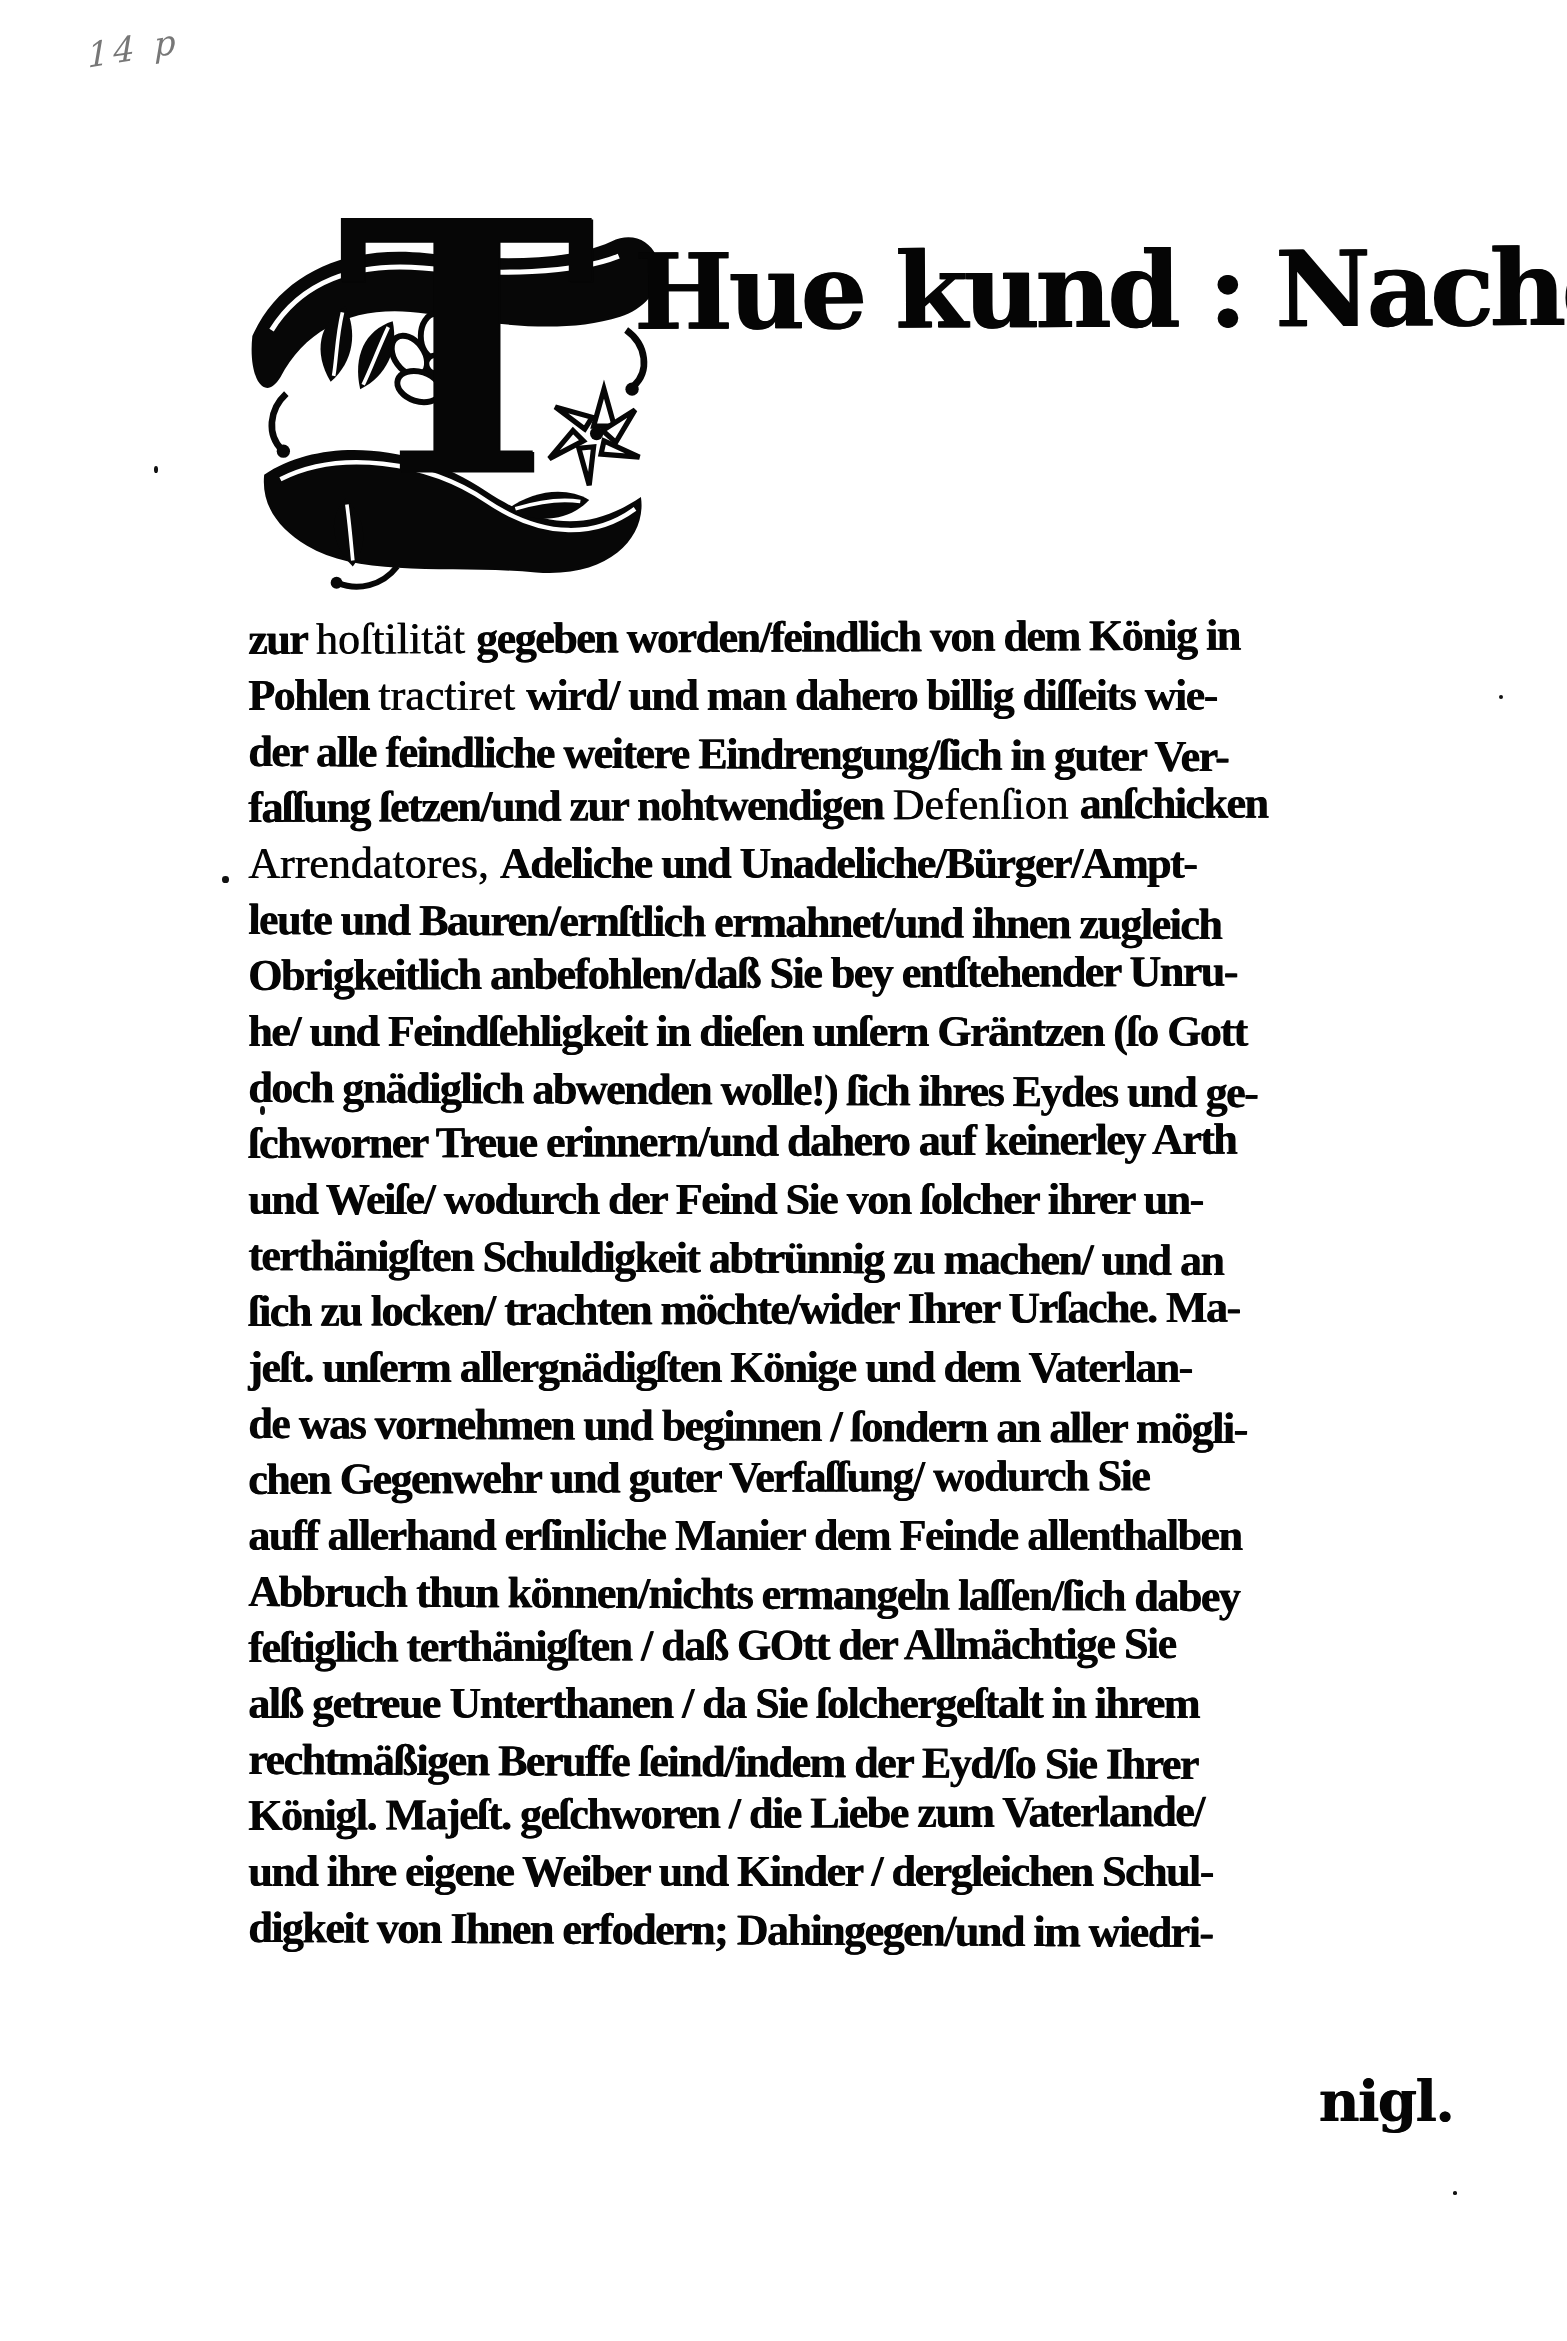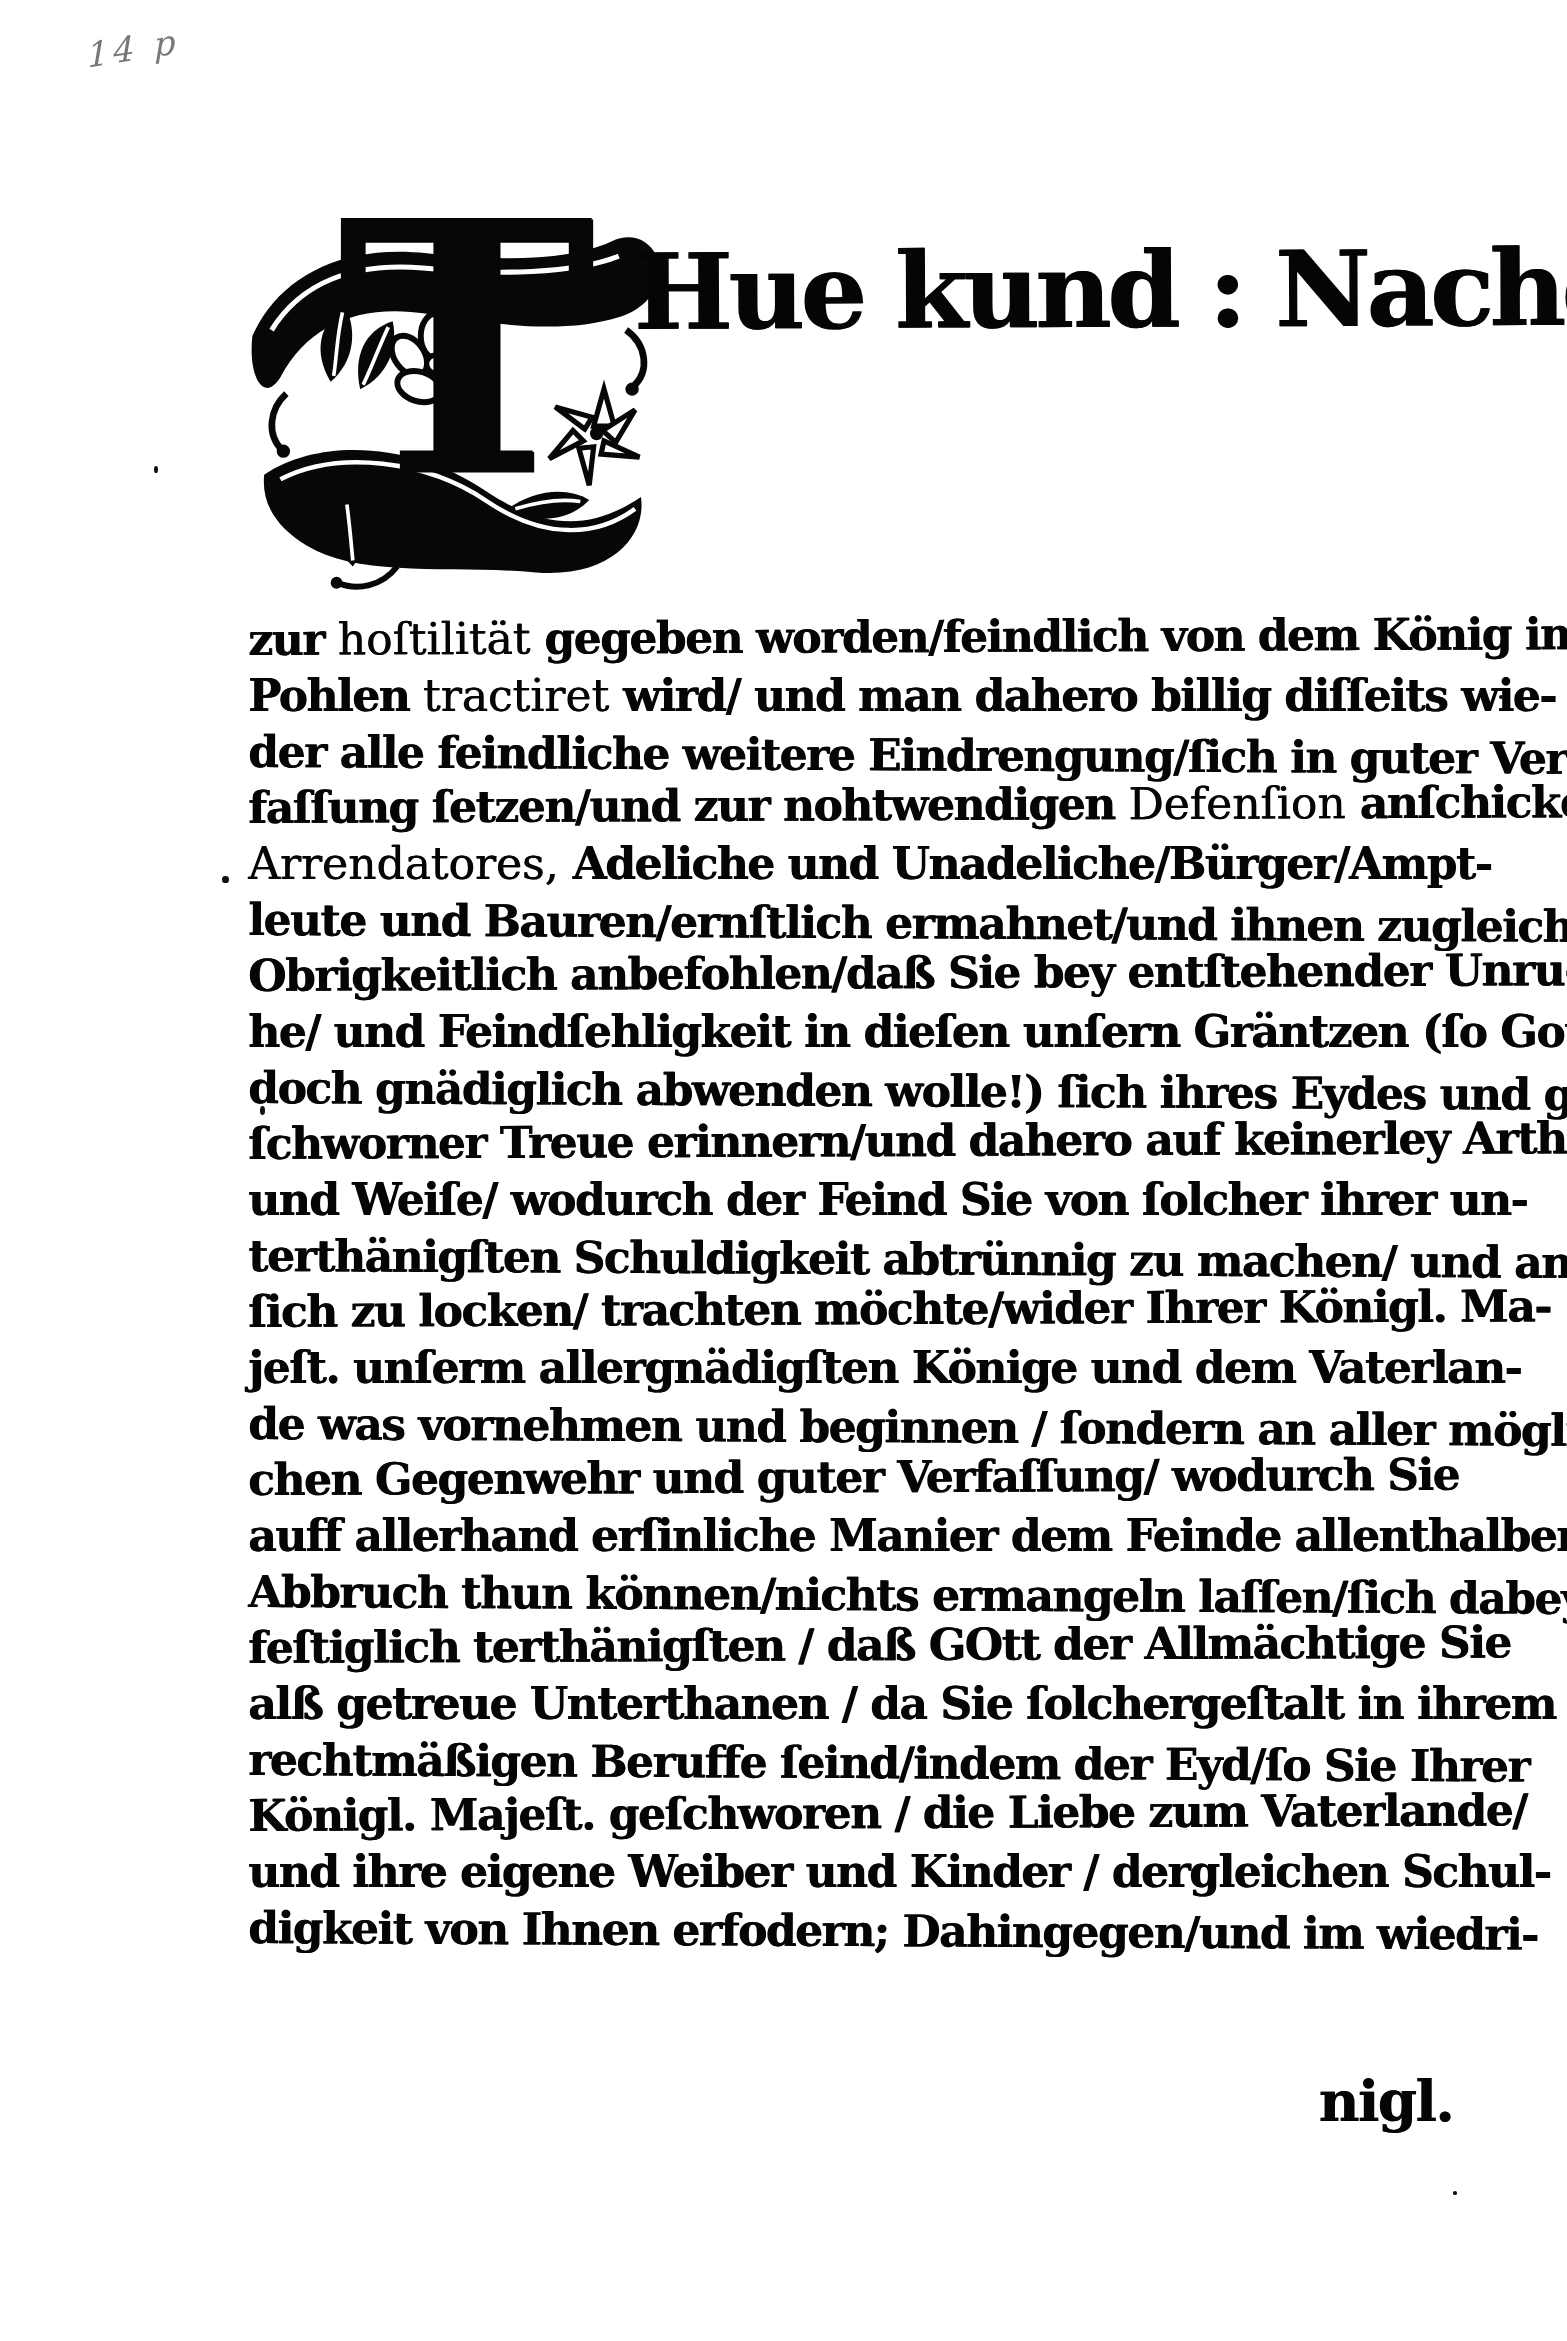--- a/index.html
+++ b/index.html
@@ -44,21 +44,21 @@
   .opening{
     position:absolute;left:628px;top:398px;width:858px;
   }
   .opening .line{
     font-size:45px;line-height:54px;
     letter-spacing:-1.8px;white-space:nowrap;
     text-shadow:0.7px 0 0 #060606;
   }
   
   .body{
-    position:absolute;left:248px;top:612px;width:1205px;
+    position:absolute;left:248px;top:612px;width:1205px;font-family:Liberation Serif, serif;
   }
   .body .line{
     font-size:44px;line-height:56px;
     letter-spacing:-1.5px;white-space:nowrap;
     text-shadow:0.7px 0 0 #060606;
   }
   .line{transform-origin:left center;}
   .body .line:nth-child(3n){transform:rotate(.3deg);}
   .body .line:nth-child(3n+1){transform:rotate(-.25deg);}
   .opening .line:nth-child(even){transform:rotate(.3deg);}
@@ -145,21 +145,21 @@
       <div class="line"><span class="fraktur">der alle feindliche weitere Eindrengung/ſich in guter Ver-</span></div>
       <div class="line"><span class="fraktur">faſſung ſetzen/und zur nohtwendigen </span><span class="antiqua">Defenſion </span><span class="fraktur">anſchicken</span></div>
       <div class="line"><span class="antiqua">Arrendatores, </span><span class="fraktur">Adeliche und Unadeliche/Bürger/Ampt-</span></div>
       <div class="line"><span class="fraktur">leute und Bauren/ernſtlich ermahnet/und ihnen zugleich</span></div>
       <div class="line"><span class="fraktur">Obrigkeitlich anbefohlen/daß Sie bey entſtehender Unru-</span></div>
       <div class="line"><span class="fraktur">he/ und Feindſehligkeit in dieſen unſern Gräntzen (ſo Gott</span></div>
       <div class="line"><span class="fraktur">doch gnädiglich abwenden wolle!) ſich ihres Eydes und ge-</span></div>
       <div class="line"><span class="fraktur">ſchworner Treue erinnern/und dahero auf keinerley Arth</span></div>
       <div class="line"><span class="fraktur">und Weiſe/ wodurch der Feind Sie von ſolcher ihrer un-</span></div>
       <div class="line"><span class="fraktur">terthänigſten Schuldigkeit abtrünnig zu machen/ und an</span></div>
-      <div class="line"><span class="fraktur">ſich zu locken/ trachten möchte/wider Ihrer Königl. Ma-</span></div>
+      <div class="line"><span class="fraktur">ſich zu locken/ trachten möchte/wider Ihrer Urſache. Ma-</span></div>
       <div class="line"><span class="fraktur">jeſt. unſerm allergnädigſten Könige und dem Vaterlan-</span></div>
       <div class="line"><span class="fraktur">de was vornehmen und beginnen / ſondern an aller mögli-</span></div>
       <div class="line"><span class="fraktur">chen Gegenwehr und guter Verfaſſung/ wodurch Sie</span></div>
       <div class="line"><span class="fraktur">auff allerhand erſinliche Manier dem Feinde allenthalben</span></div>
       <div class="line"><span class="fraktur">Abbruch thun können/nichts ermangeln laſſen/ſich dabey</span></div>
       <div class="line"><span class="fraktur">feſtiglich terthänigſten / daß GOtt der Allmächtige Sie</span></div>
       <div class="line"><span class="fraktur">alß getreue Unterthanen / da Sie ſolchergeſtalt in ihrem</span></div>
       <div class="line"><span class="fraktur">rechtmäßigen Beruffe ſeind/indem der Eyd/ſo Sie Ihrer</span></div>
       <div class="line"><span class="fraktur">Königl. Majeſt. geſchworen / die Liebe zum Vaterlande/</span></div>
       <div class="line"><span class="fraktur">und ihre eigene Weiber und Kinder / dergleichen Schul-</span></div>

